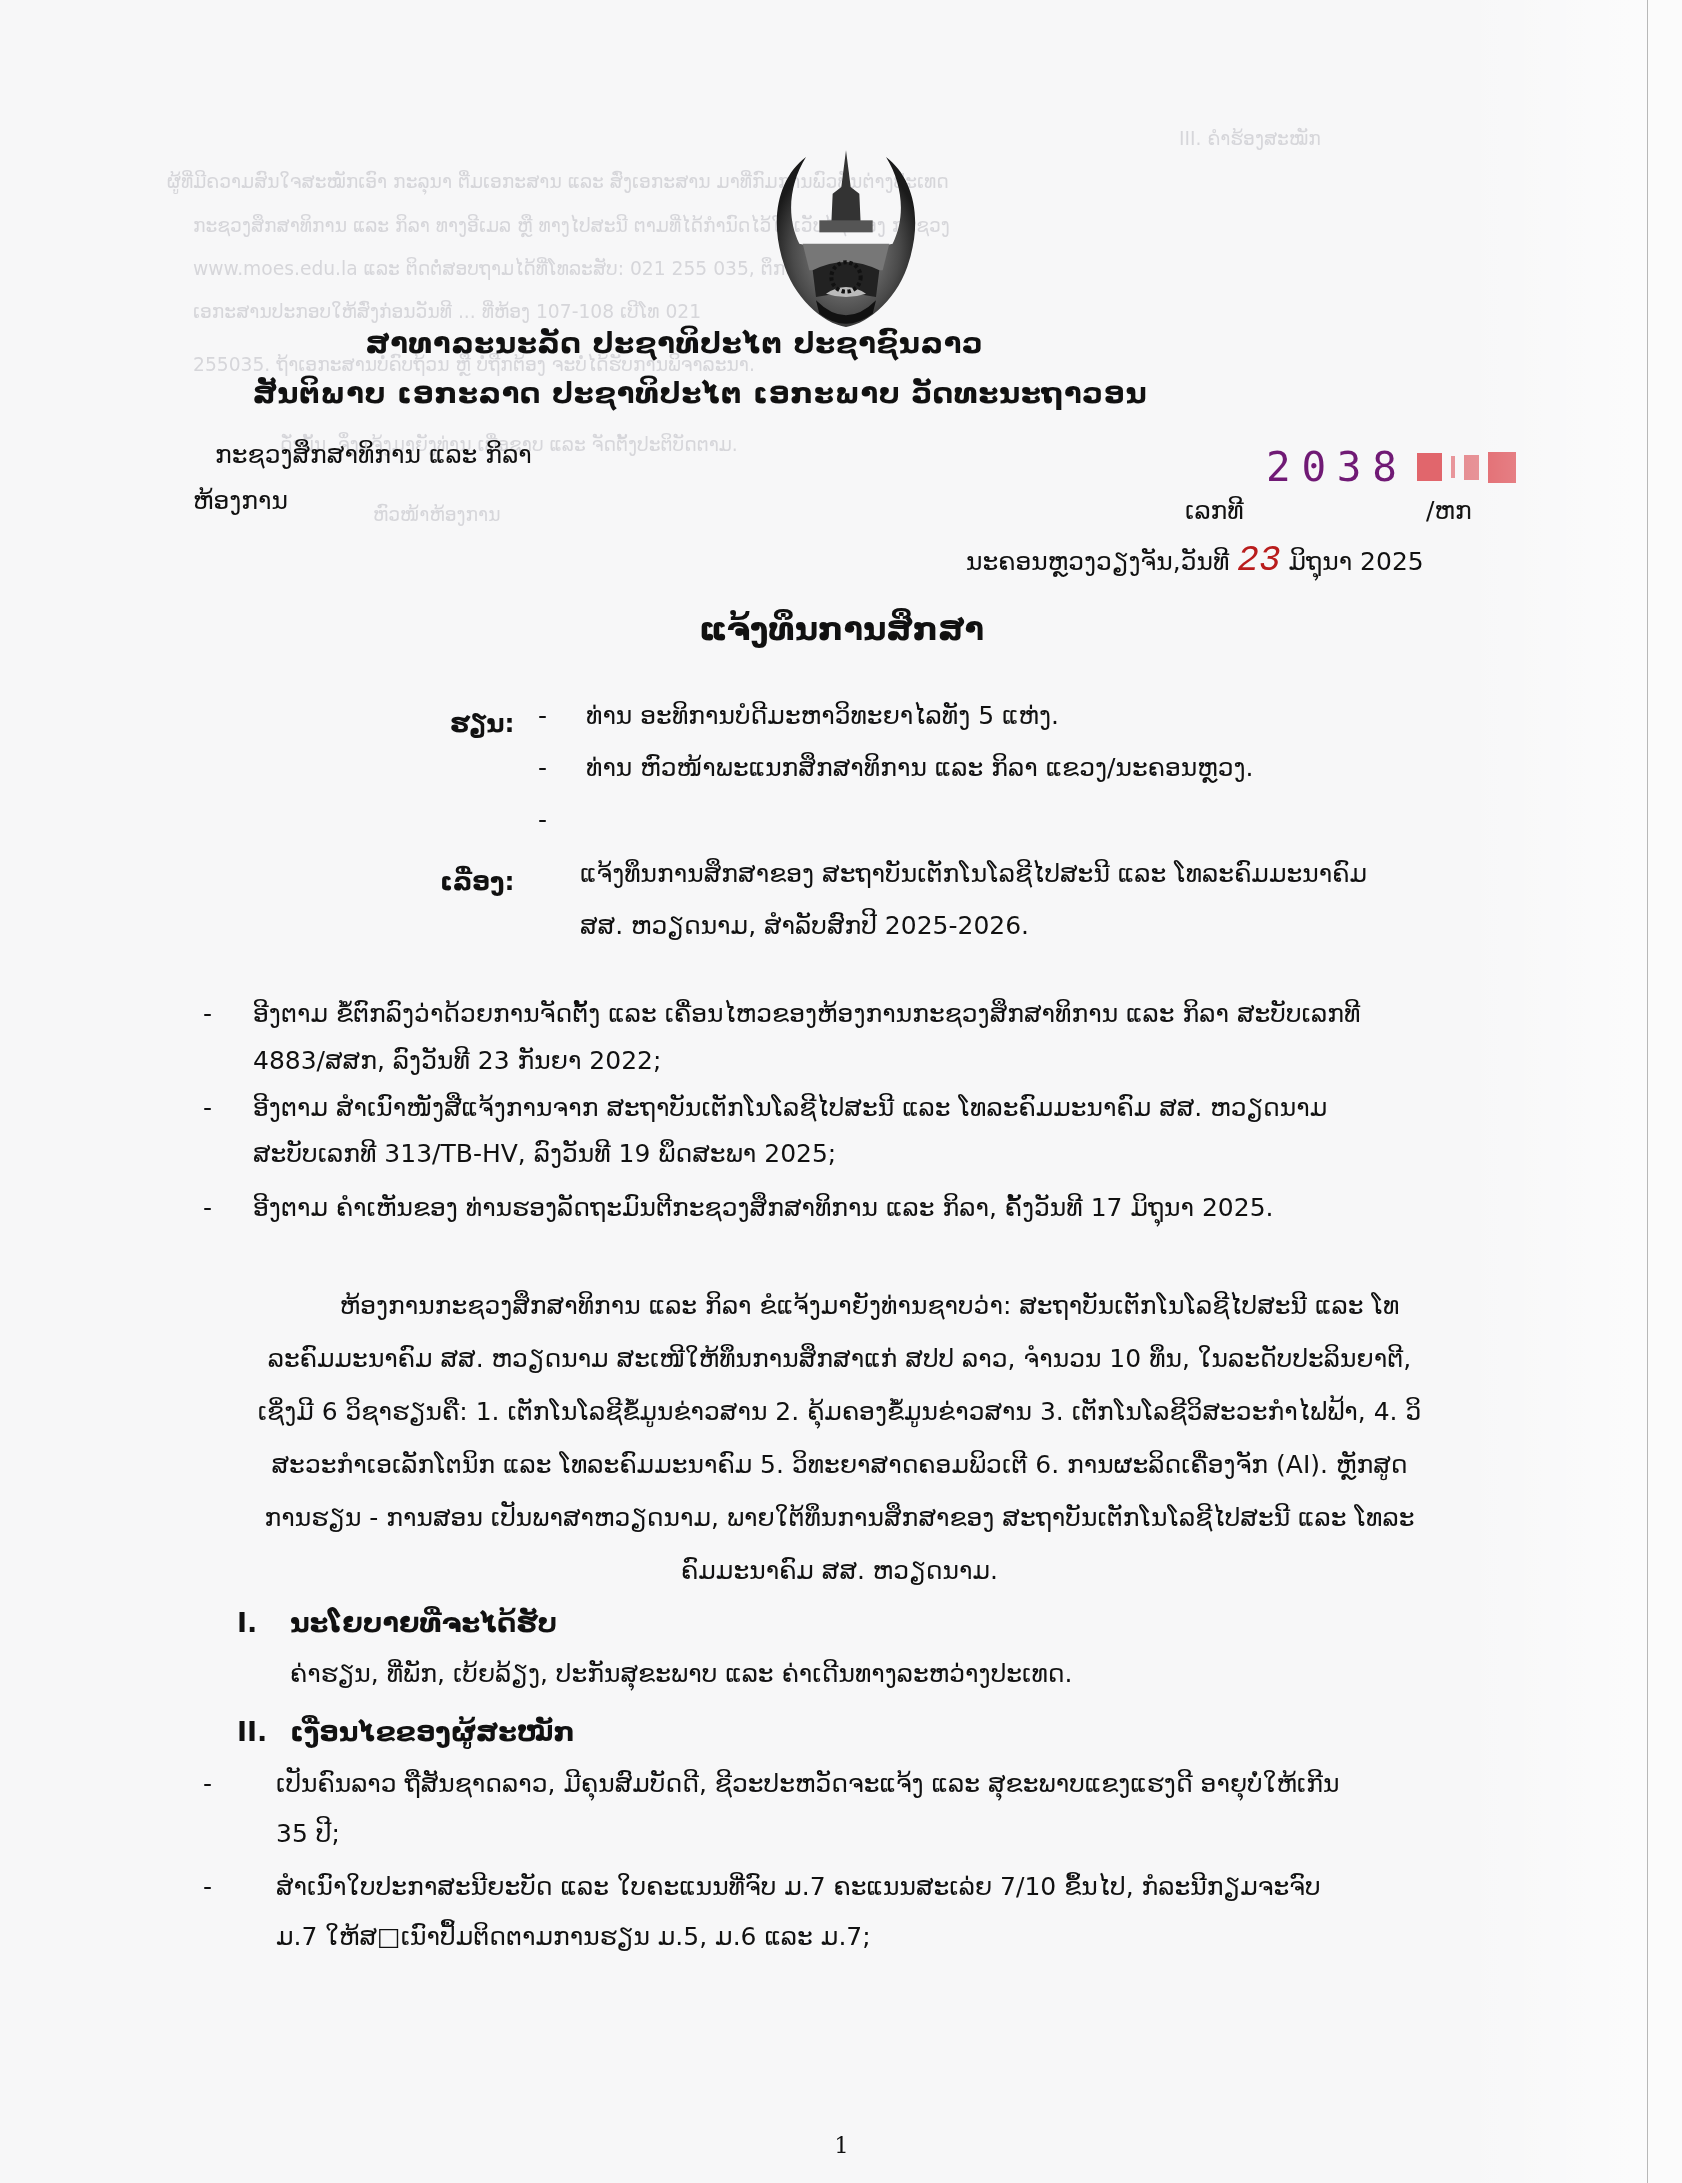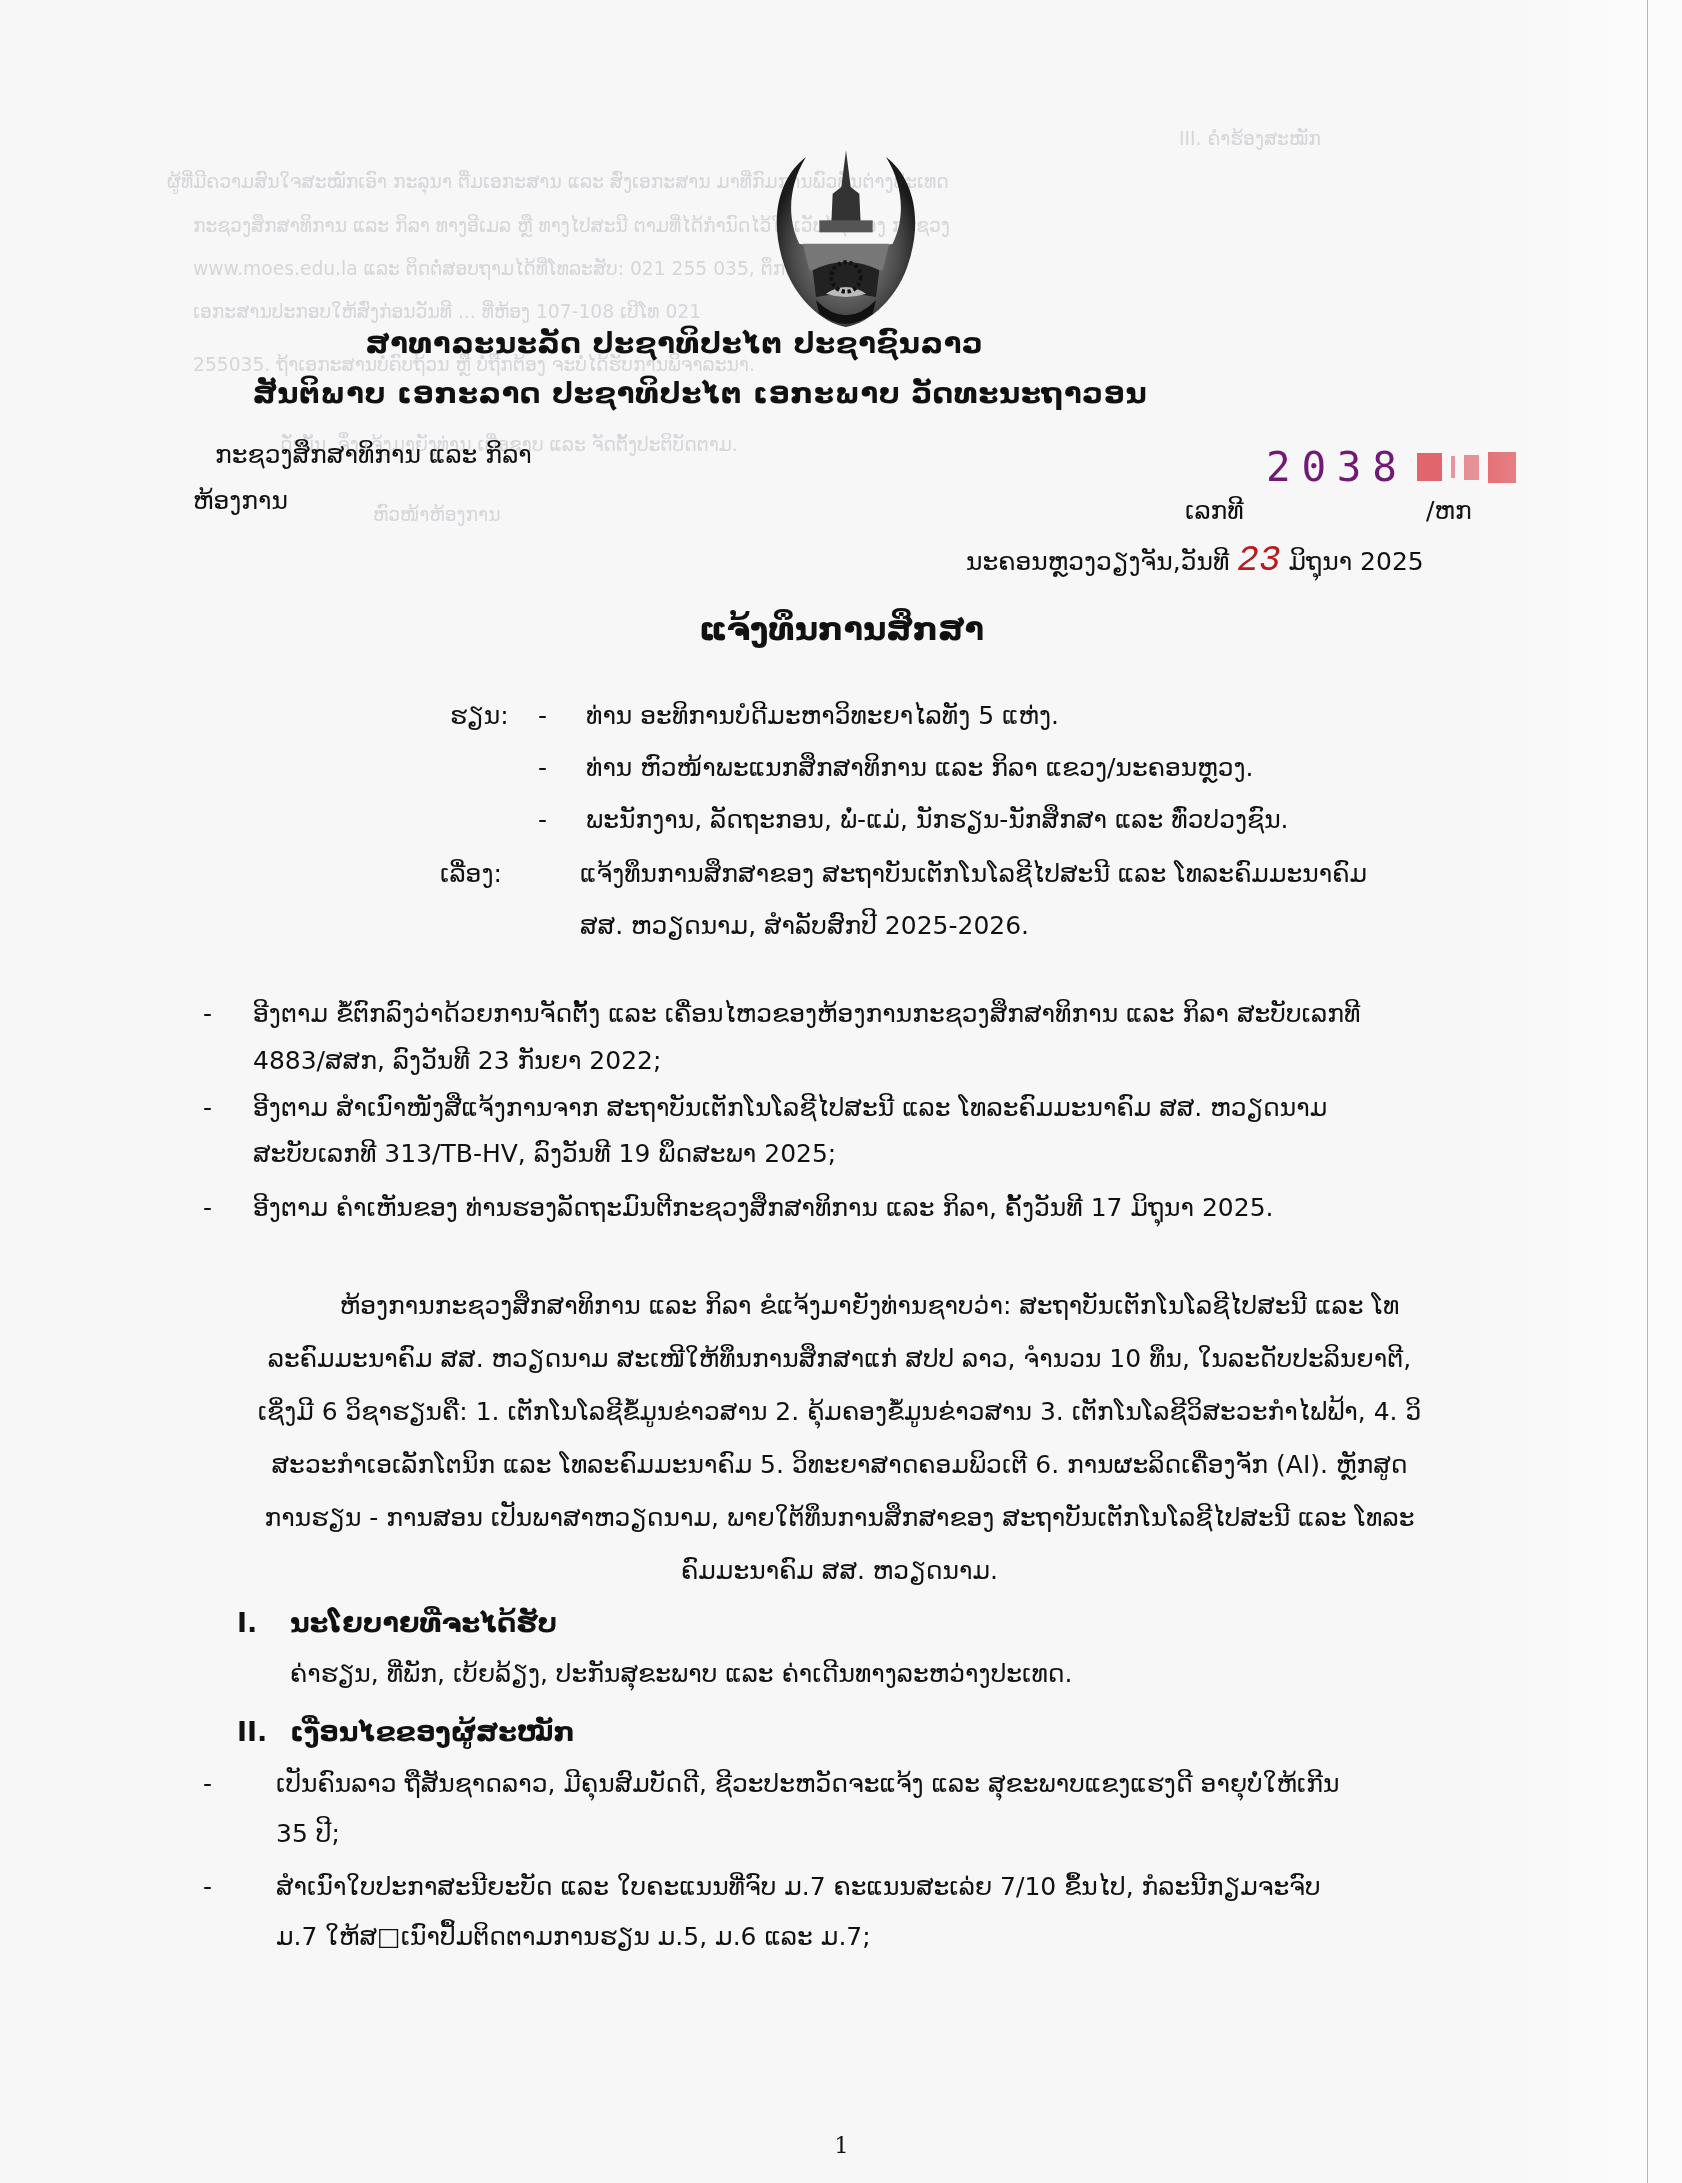--- a/index.html
+++ b/index.html
@@ -34,21 +34,21 @@
     left: 1266px; top: 443px; color: #701a75; font-family: "DejaVu Sans Mono", monospace;
     font-size: 41px; letter-spacing: 10.7px; display: flex; align-items: center; gap: 9.3px;
   }
   .smudge { display: inline-block; background: #d9363e; opacity: 0.75; }
   .refno-label { left: 1185px; top: 496px; }
   .refno-suffix { left: 1426px; top: 496px; }
   .dateline { left: 966px; top: 540px; }
   .hand { font-family: Liberation Mono, monospace; font-style: italic; font-size: 36px; color: #b91c1c; margin: 16px 8px; }
   .title { left: 0; width: 1683px; text-align: center; top: 610px; font-size: 32px; font-weight: bold; }
 
-  .lbl { font-weight: normal; font-size: 25px; }
+  .lbl { font-weight: bold; font-size: 25px; margin-top: 8px; }
   .row { font-size: 25px; }
   .dash { position: absolute; font-size: 25px; }
 
   .para { position: absolute; left: 193px; width: 1293px; font-size: 25px; line-height: 53px; text-align: center; }
   .sec-head { font-weight: bold; font-size: 27px; }
   .pgnum { left: 0; width: 1683px; text-align: center; top: 2132px; font-family: "DejaVu Serif", serif; font-size: 22.7px; }
 </style>
 </head>
 <body>
 
@@ -103,21 +103,20 @@
   </div>
 
   <div class="abs title">ແຈ້ງທຶນການສຶກສາ</div>
 
   <div class="abs lbl" style="left:450px; top:701px;">ຮຽນ:</div>
   <div class="dash" style="left:538px; top:701px;">-</div>
   <div class="abs row" style="left:586px; top:701px;">ທ່ານ ອະທິການບໍດີມະຫາວິທະຍາໄລທັງ 5 ແຫ່ງ.</div>
   <div class="dash" style="left:538px; top:753px;">-</div>
   <div class="abs row" style="left:586px; top:753px;">ທ່ານ ຫົວໜ້າພະແນກສຶກສາທິການ ແລະ ກິລາ ແຂວງ/ນະຄອນຫຼວງ.</div>
   <div class="dash" style="left:538px; top:805px;">-</div>
-  <div class="abs row" style="left:586px; top:805px;">ພະນັກງານ, ລັດຖະກອນ, ພໍ່-ແມ່, ນັກຮຽນ-ນັກສຶກສາ ແລະ ທົ່ວປວງຊົນ.</div>
 
   <div class="abs lbl" style="left:440px; top:859px;">ເລື່ອງ:</div>
   <div class="abs row" style="left:580px; top:859px;">ແຈ້ງທຶນການສຶກສາຂອງ ສະຖາບັນເຕັກໂນໂລຊີໄປສະນີ ແລະ ໂທລະຄົມມະນາຄົມ</div>
   <div class="abs row" style="left:580px; top:911px;">ສສ. ຫວຽດນາມ, ສໍາລັບສົກປີ 2025-2026.</div>
 
   <div class="dash" style="left:203px; top:999px;">-</div>
   <div class="abs row" style="left:253px; top:999px;">ອີງຕາມ ຂໍ້ຕົກລົງວ່າດ້ວຍການຈັດຕັ້ງ ແລະ ເຄື່ອນໄຫວຂອງຫ້ອງການກະຊວງສຶກສາທິການ ແລະ ກິລາ ສະບັບເລກທີ</div>
   <div class="abs row" style="left:253px; top:1046px;">4883/ສສກ, ລົງວັນທີ 23 ກັນຍາ 2022;</div>
   <div class="dash" style="left:203px; top:1093px;">-</div>
   <div class="abs row" style="left:253px; top:1093px;">ອີງຕາມ  ສໍາເນົາໜັງສືແຈ້ງການຈາກ ສະຖາບັນເຕັກໂນໂລຊີໄປສະນີ ແລະ ໂທລະຄົມມະນາຄົມ  ສສ. ຫວຽດນາມ</div>

